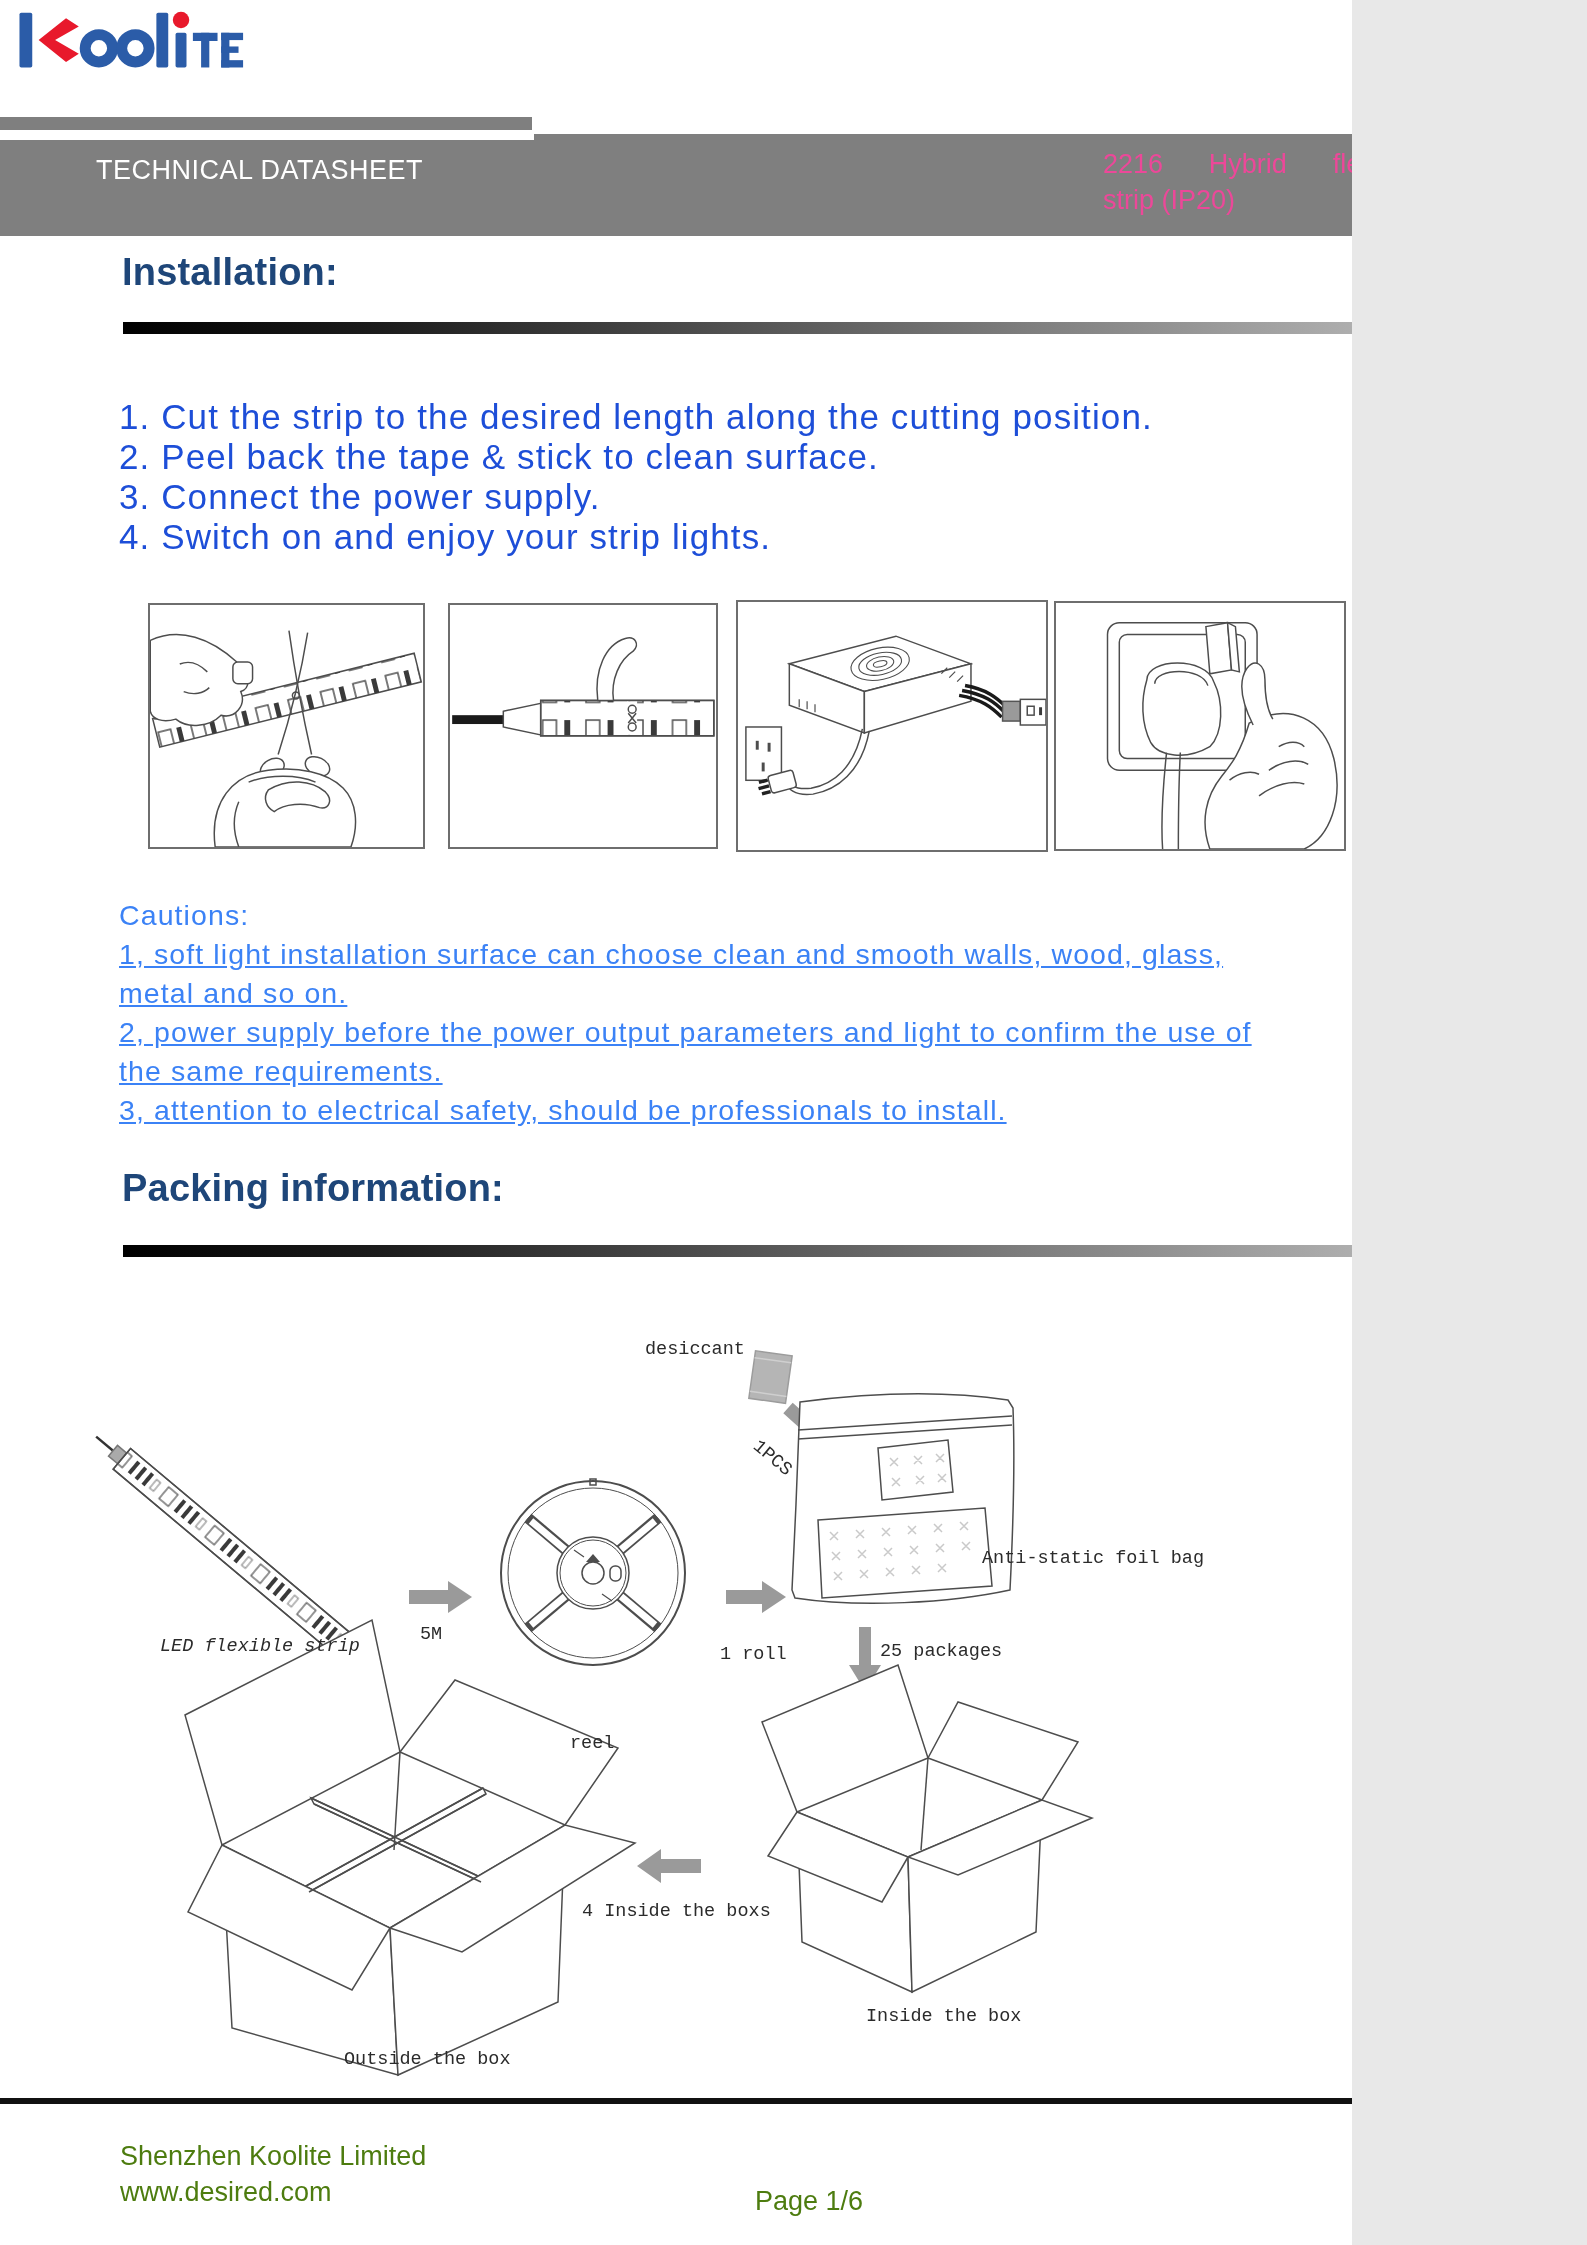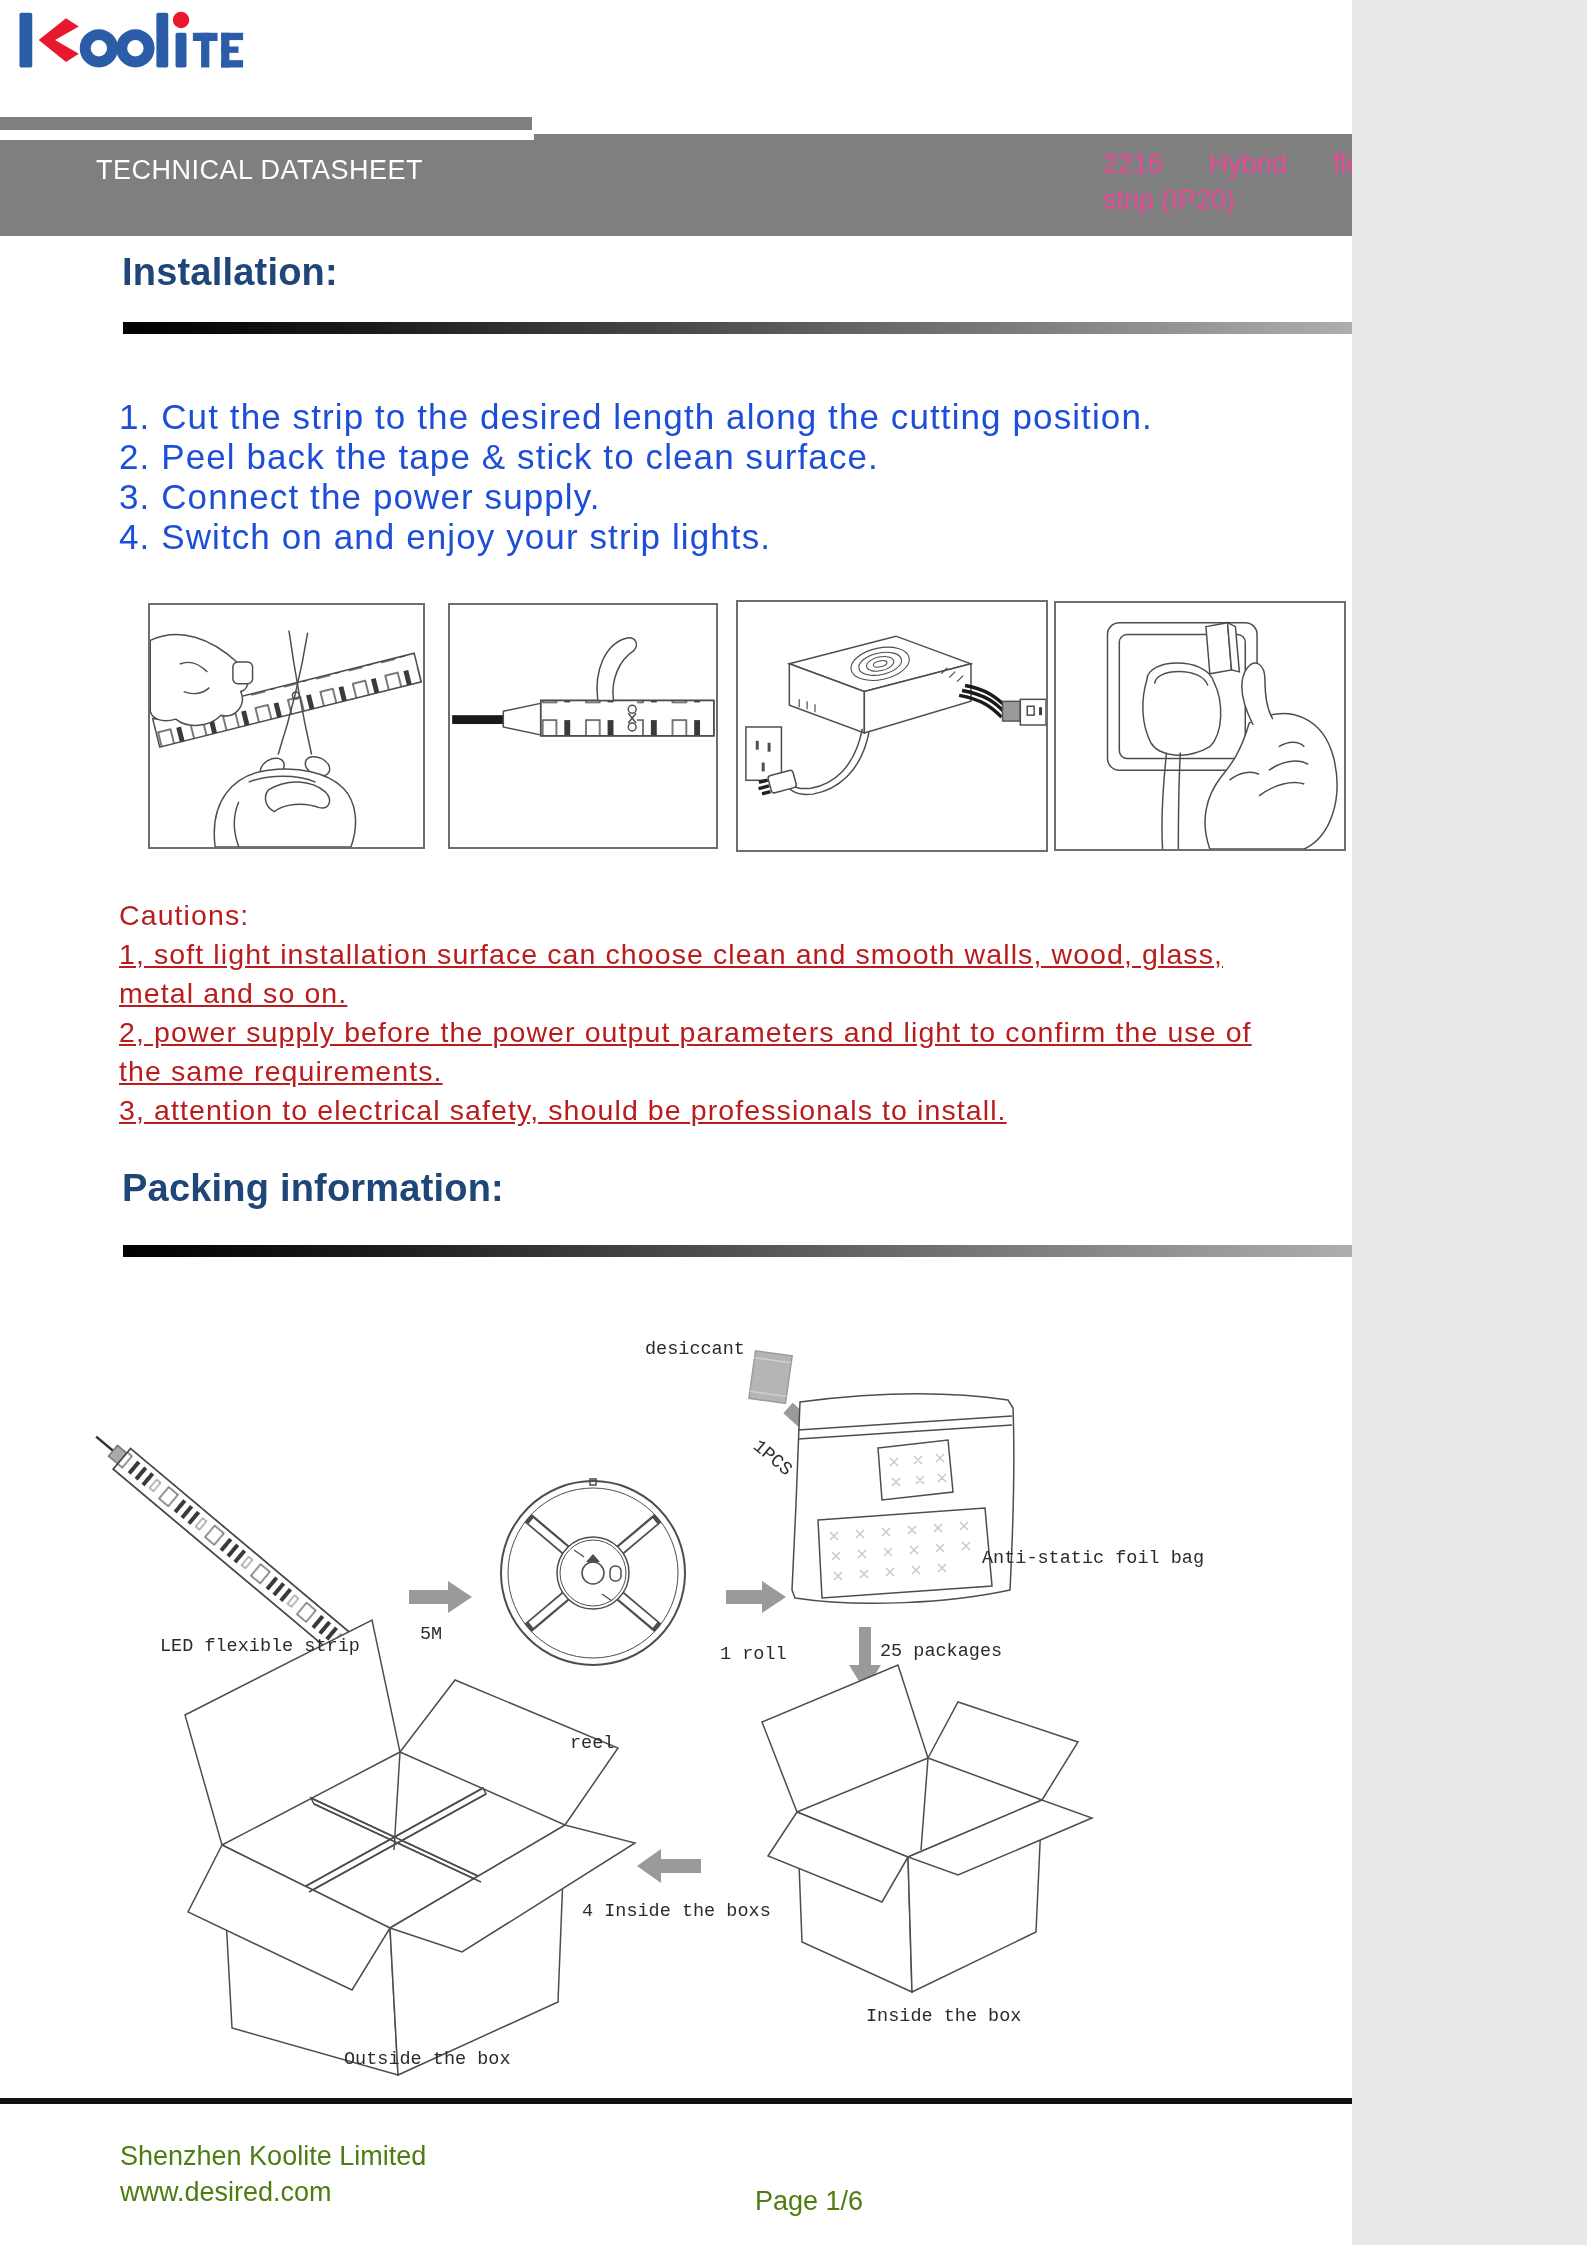--- a/index.html
+++ b/index.html
@@ -6,21 +6,21 @@
   #page{position:relative;width:1352px;height:2245px;background:#ffffff;overflow:hidden;
         font-family:"Liberation Sans",sans-serif;color:#151515;}
   .abs{position:absolute;}
   .bar{background:#7f7f7f;}
   .hdr-left{color:#fff;font-size:27px;letter-spacing:.5px;}
   .hdr-right{color:#ec4899;font-size:27px;line-height:36px;}
   .hdr-right .j{text-align:justify;text-align-last:justify;}
   .sec-head{color:#1e4679;font-size:38px;font-weight:bold;letter-spacing:.2px;}
   .grad{background:linear-gradient(to right,#000000,#1c1c1c 18%,#6b6b6b 55%,#c9c9c9 100%);height:12px;}
   .body-text{font-size:35px;letter-spacing:1.1px;line-height:40px;color:#1d4ed8;}
-  .cautions{font-size:28.5px;letter-spacing:1.1px;line-height:39px;color:#b91c1c;}
+  .cautions{font-size:28.5px;letter-spacing:1.1px;line-height:39px;color:#3b82f6;}
   .pre{white-space:pre-line;text-decoration:underline;}
   .illus-box{border:2px solid #6e6e6e;background:#fff;}
   .mono{font-family:"Liberation Mono",monospace;font-size:18.5px;color:#2b2b2b;white-space:nowrap;}
   .footer-text{font-size:27px;color:#4d7c0f;line-height:34px;}
   svg{display:block;}
 </style>
 </head>
 <body>
 
 <div id="page">
@@ -280,21 +280,21 @@
         <polygon points="222,555 390,638 352,700 188,622" fill="#fff"></polygon>
         <line x1="400" y1="462" x2="394" y2="560"></line>
         <line x1="311" y1="508" x2="478" y2="586"></line>
         <line x1="314" y1="514" x2="481" y2="592"></line>
         <line x1="483" y1="498" x2="306" y2="596"></line>
         <line x1="486" y1="504" x2="309" y2="602"></line>
       </g>
     </svg>
   </div>
 
-  <div class="abs mono" style="left:160px;top:1636px;">LED flexible strip</div>
+  <div class="abs mono" style="left:160px;top:1636px;font-style:italic;">LED flexible strip</div>
   <div class="abs mono" style="left:420px;top:1624px;">5M</div>
   <div class="abs mono" style="left:570px;top:1733px;">reel</div>
   <div class="abs mono" style="left:720px;top:1644px;">1 roll</div>
   <div class="abs mono" style="left:645px;top:1339px;">desiccant</div>
   <div class="abs mono" style="left:762px;top:1436px;transform:rotate(40deg);transform-origin:left top;">1PCS</div>
   <div class="abs mono" style="left:982px;top:1548px;">Anti-static foil bag</div>
   <div class="abs mono" style="left:880px;top:1641px;">25 packages</div>
   <div class="abs mono" style="left:866px;top:2006px;">Inside the box</div>
   <div class="abs mono" style="left:582px;top:1901px;">4 Inside the boxs</div>
   <div class="abs mono" style="left:344px;top:2049px;">Outside the box</div>

